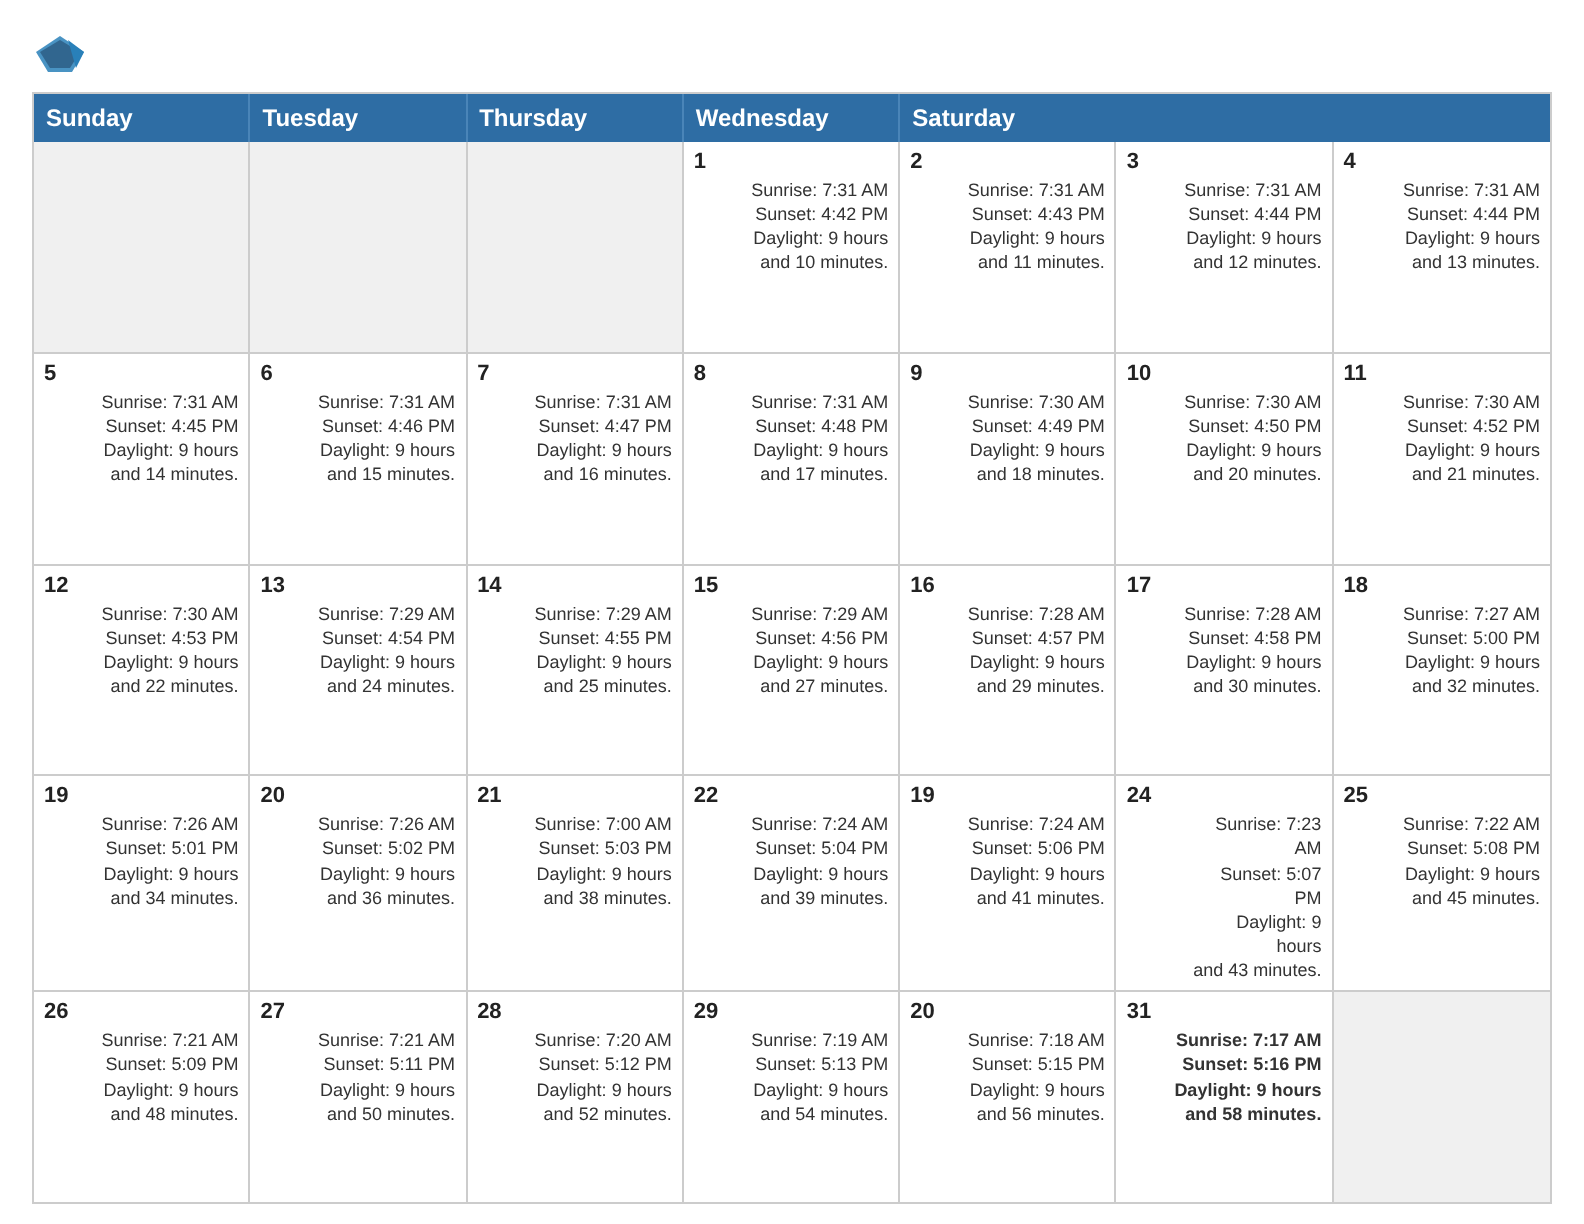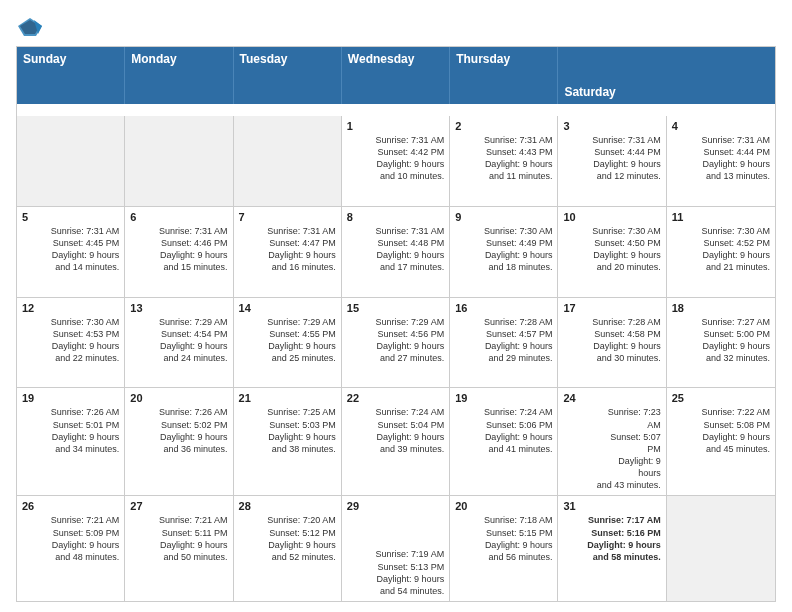--- a/index.html
+++ b/index.html
@@ -53,36 +53,35 @@
     .subtitle {
       font-size: 14px;
       color: #444;
       margin-top: 2px;
     }
     .calendar {
       flex: 1;
       display: flex;
       flex-direction: column;
       border: 1px solid #ccc;
-      gap: 12px;
     }
     .cal-header-row {
       display: grid;
       grid-template-columns: repeat(7, 1fr);
       background: #2e6da4;
     }
     .cal-header-cell {
       color: #fff;
       font-size: 12px;
       font-weight: bold;
       padding: 5px 6px;
       text-align: left;
       border-right: 1px solid #4a85b8;
     }
-    .cal-header-cell:last-child { border-right: none; margin-top: 33px; }
+    .cal-header-cell:last-child { border-right: none; }
     .cal-body {
       flex: 1;
       display: flex;
       flex-direction: column;
     }
     .cal-row {
       flex: 1;
       display: grid;
       grid-template-columns: repeat(7, 1fr);
       border-bottom: 1px solid #ccc;
@@ -133,24 +132,23 @@
     </div>
     <div class="title-block">
       <div class="month-title"></div>
       <div class="subtitle"></div>
     </div>
   </div>
 
   <div class="calendar">
     <div class="cal-header-row">
     <div class="cal-header-cell">Sunday</div>
-        <div class="cal-header-cell">Monday</div>
         <div class="cal-header-cell">Tuesday</div>
+        <div class="cal-header-cell">Thursday</div>
         <div class="cal-header-cell">Wednesday</div>
-        <div class="cal-header-cell">Thursday</div>
         <div class="cal-header-cell">Saturday</div>
       </div>
     <div class="cal-body">
     <div class="cal-row">
           <div class="cal-cell shaded"></div>
           <div class="cal-cell shaded"></div>
           <div class="cal-cell shaded"></div>
           <div class="cal-cell">
             <div class="day-num">1</div>
             <div class="cell-text" style="white-space: pre-line;">Sunrise: 7:31 AM
@@ -292,21 +290,21 @@
           </div>
           <div class="cal-cell">
             <div class="day-num">20</div>
             <div class="cell-text" style="white-space: pre-line;">Sunrise: 7:26 AM
 Sunset: 5:02 PM
 Daylight: 9 hours
 and 36 minutes.</div>
           </div>
           <div class="cal-cell">
             <div class="day-num">21</div>
-            <div class="cell-text" style="white-space: pre-line;">Sunrise: 7:25 AM
+            <div class="cell-text" style="white-space: pre-line;">Sunrise: 7:00 AM
 Sunset: 5:03 PM
 Daylight: 9 hours
 and 38 minutes.</div>
           </div>
           <div class="cal-cell">
             <div class="day-num">22</div>
             <div class="cell-text" style="white-space: pre-line;">Sunrise: 7:24 AM
 Sunset: 5:04 PM
 Daylight: 9 hours
 and 39 minutes.</div>
@@ -350,21 +348,21 @@
           </div>
           <div class="cal-cell">
             <div class="day-num">28</div>
             <div class="cell-text" style="white-space: pre-line;">Sunrise: 7:20 AM
 Sunset: 5:12 PM
 Daylight: 9 hours
 and 52 minutes.</div>
           </div>
           <div class="cal-cell">
             <div class="day-num">29</div>
-            <div class="cell-text" style="white-space: pre-line; margin-top: 34px;">Sunrise: 7:19 AM
+            <div class="cell-text" style="white-space: pre-line;">Sunrise: 7:19 AM
 Sunset: 5:13 PM
 Daylight: 9 hours
 and 54 minutes.</div>
           </div>
           <div class="cal-cell">
             <div class="day-num">20</div>
             <div class="cell-text" style="white-space: pre-line;">Sunrise: 7:18 AM
 Sunset: 5:15 PM
 Daylight: 9 hours
 and 56 minutes.</div>

